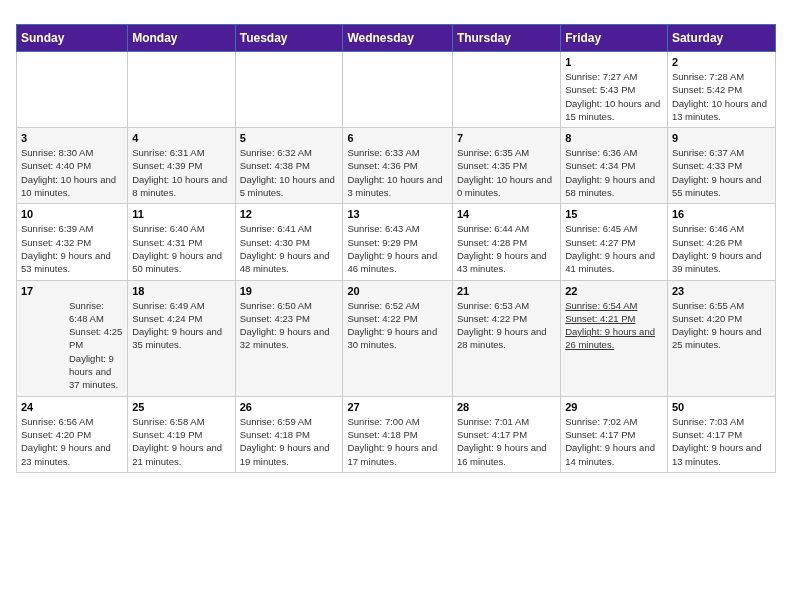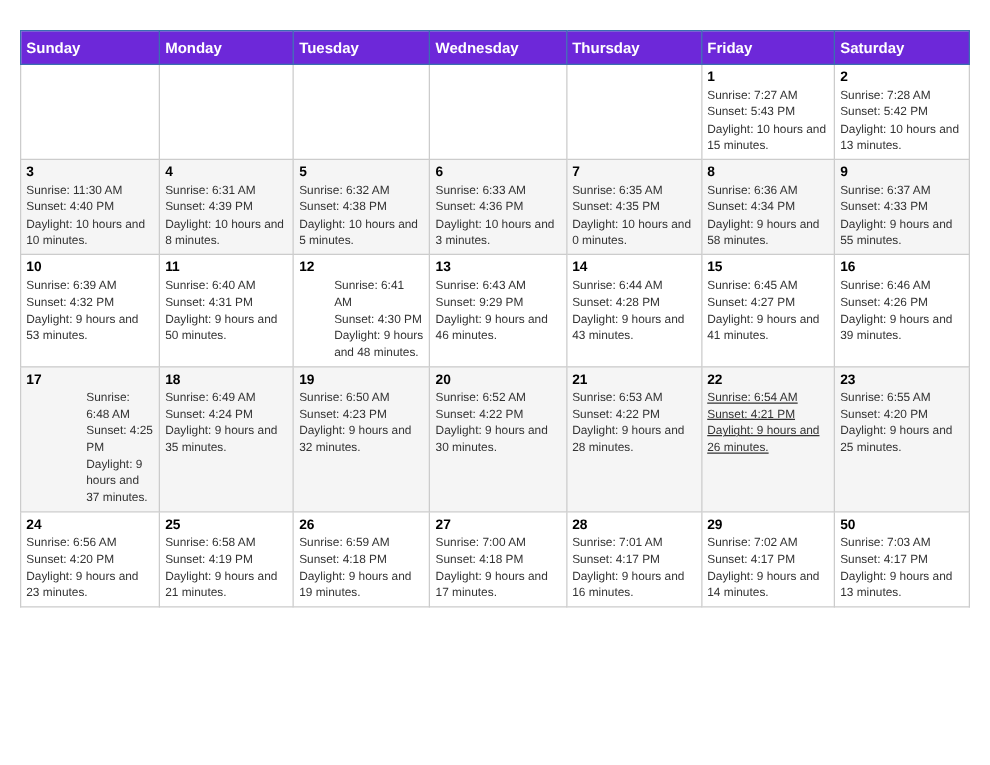--- a/index.html
+++ b/index.html
@@ -40,21 +40,21 @@
       font-size: 14px;
       color: #444;
       font-weight: normal;
     }
     .calendar {
       width: 100%;
       border-collapse: collapse;
       font-size: 10.5px;
     }
     .calendar thead tr {
-      background: #6d28d9;
+      background: #4c1d95;
       color: #fff;
     }
     .calendar thead th {
       padding: 6px 4px;
       text-align: left;
       font-size: 12px;
       font-weight: bold;
       border: 1px solid #3a6fb1;
     }
     .calendar tbody td {
@@ -117,21 +117,21 @@
         <td>
           <span class="day-num">2</span>
           <div class="day-info" style="white-space: pre-line;">Sunrise: 7:28 AM
 Sunset: 5:42 PM
 Daylight: 10 hours and 13 minutes.</div>
         </td>
       </tr>
       <tr>
         <td>
           <span class="day-num">3</span>
-          <div class="day-info" style="white-space: pre-line;">Sunrise: 11:30 AM
+          <div class="day-info" style="white-space: pre-line;">Sunrise: 8:30 AM
 Sunset: 4:40 PM
 Daylight: 10 hours and 10 minutes.</div>
         </td>
         <td>
           <span class="day-num">4</span>
           <div class="day-info" style="white-space: pre-line;">Sunrise: 6:31 AM
 Sunset: 4:39 PM
 Daylight: 10 hours and 8 minutes.</div>
         </td>
         <td>
@@ -173,21 +173,21 @@
 Daylight: 9 hours and 53 minutes.</div>
         </td>
         <td>
           <span class="day-num">11</span>
           <div class="day-info" style="white-space: pre-line;">Sunrise: 6:40 AM
 Sunset: 4:31 PM
 Daylight: 9 hours and 50 minutes.</div>
         </td>
         <td>
           <span class="day-num">12</span>
-          <div class="day-info" style="white-space: pre-line; margin-left: 28px;">Sunrise: 6:41 AM
+          <div class="day-info" style="white-space: pre-line;">Sunrise: 6:41 AM
 Sunset: 4:30 PM
 Daylight: 9 hours and 48 minutes.</div>
         </td>
         <td>
           <span class="day-num">13</span>
           <div class="day-info" style="white-space: pre-line;">Sunrise: 6:43 AM
 Sunset: 9:29 PM
 Daylight: 9 hours and 46 minutes.</div>
         </td>
         <td>

